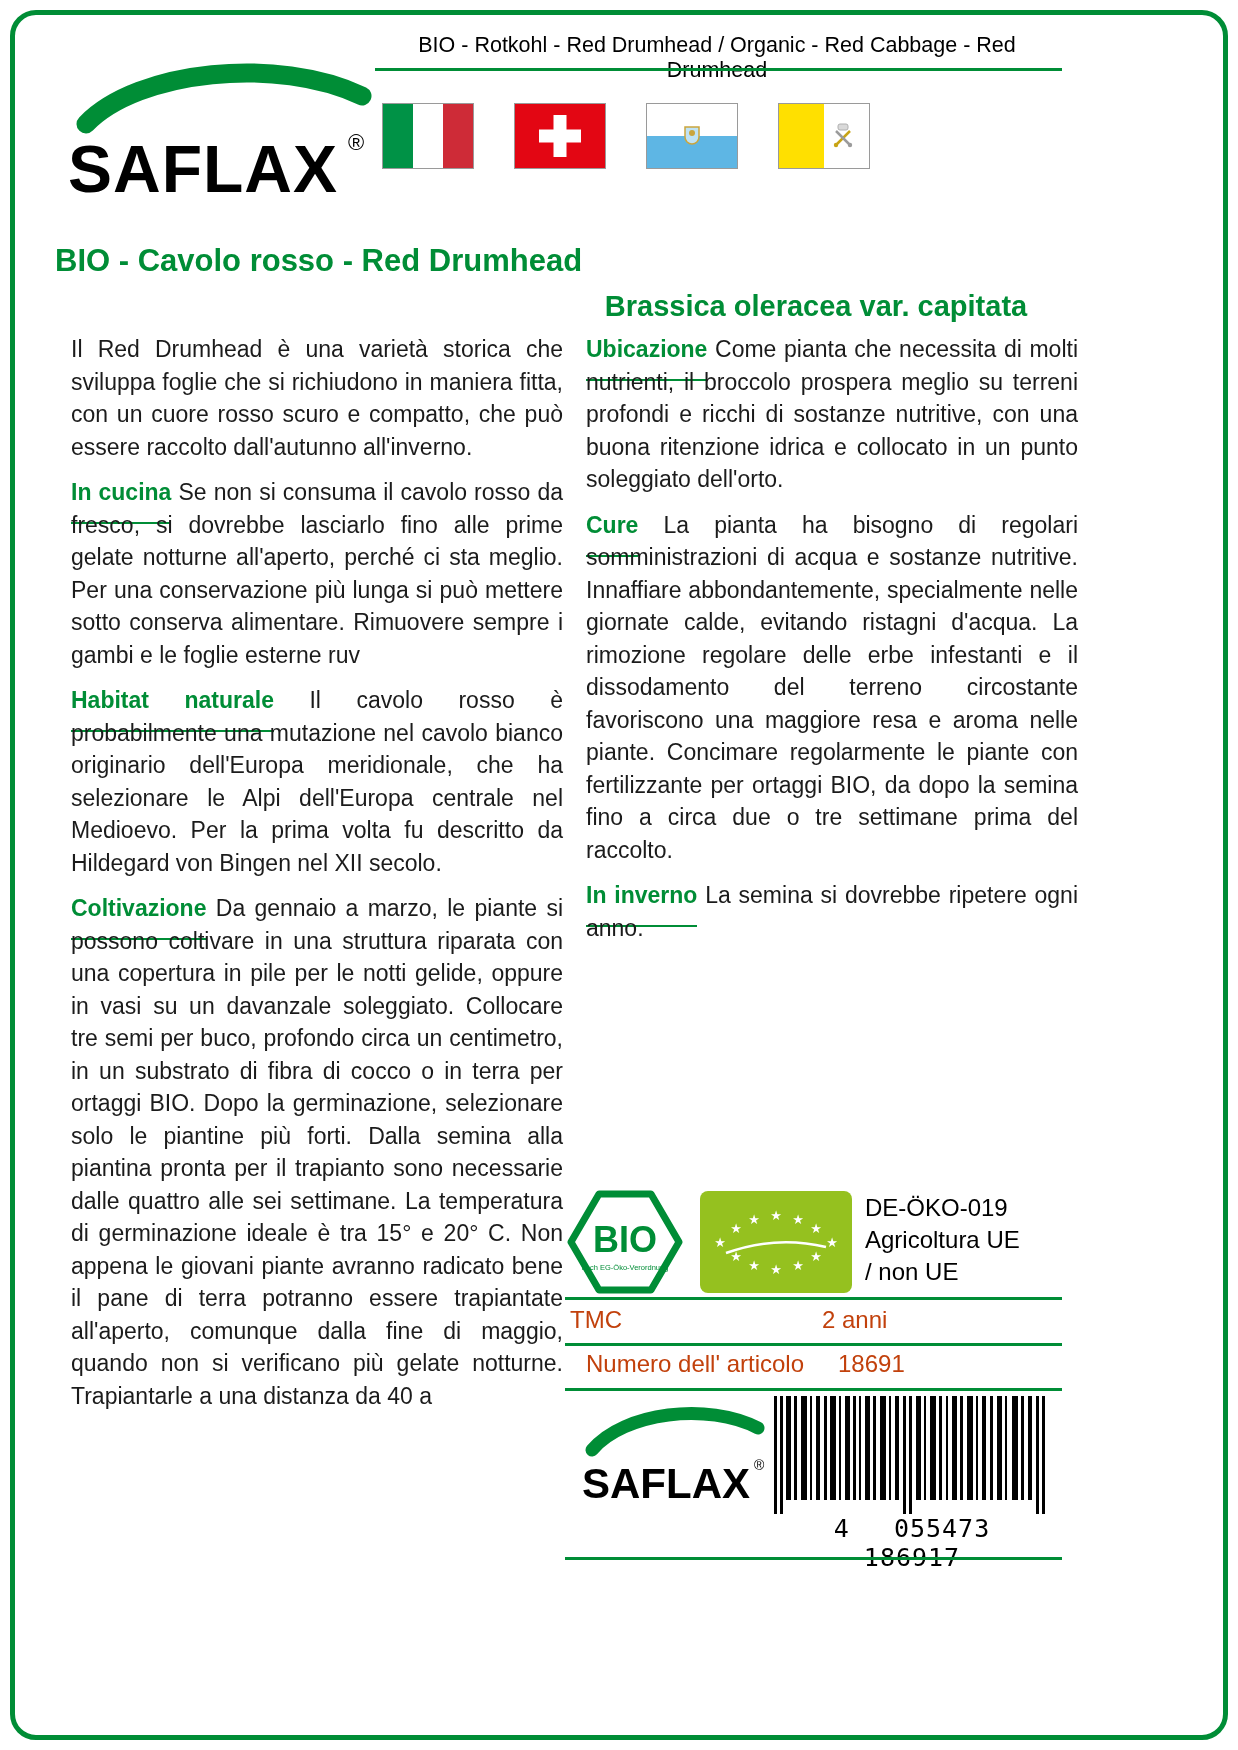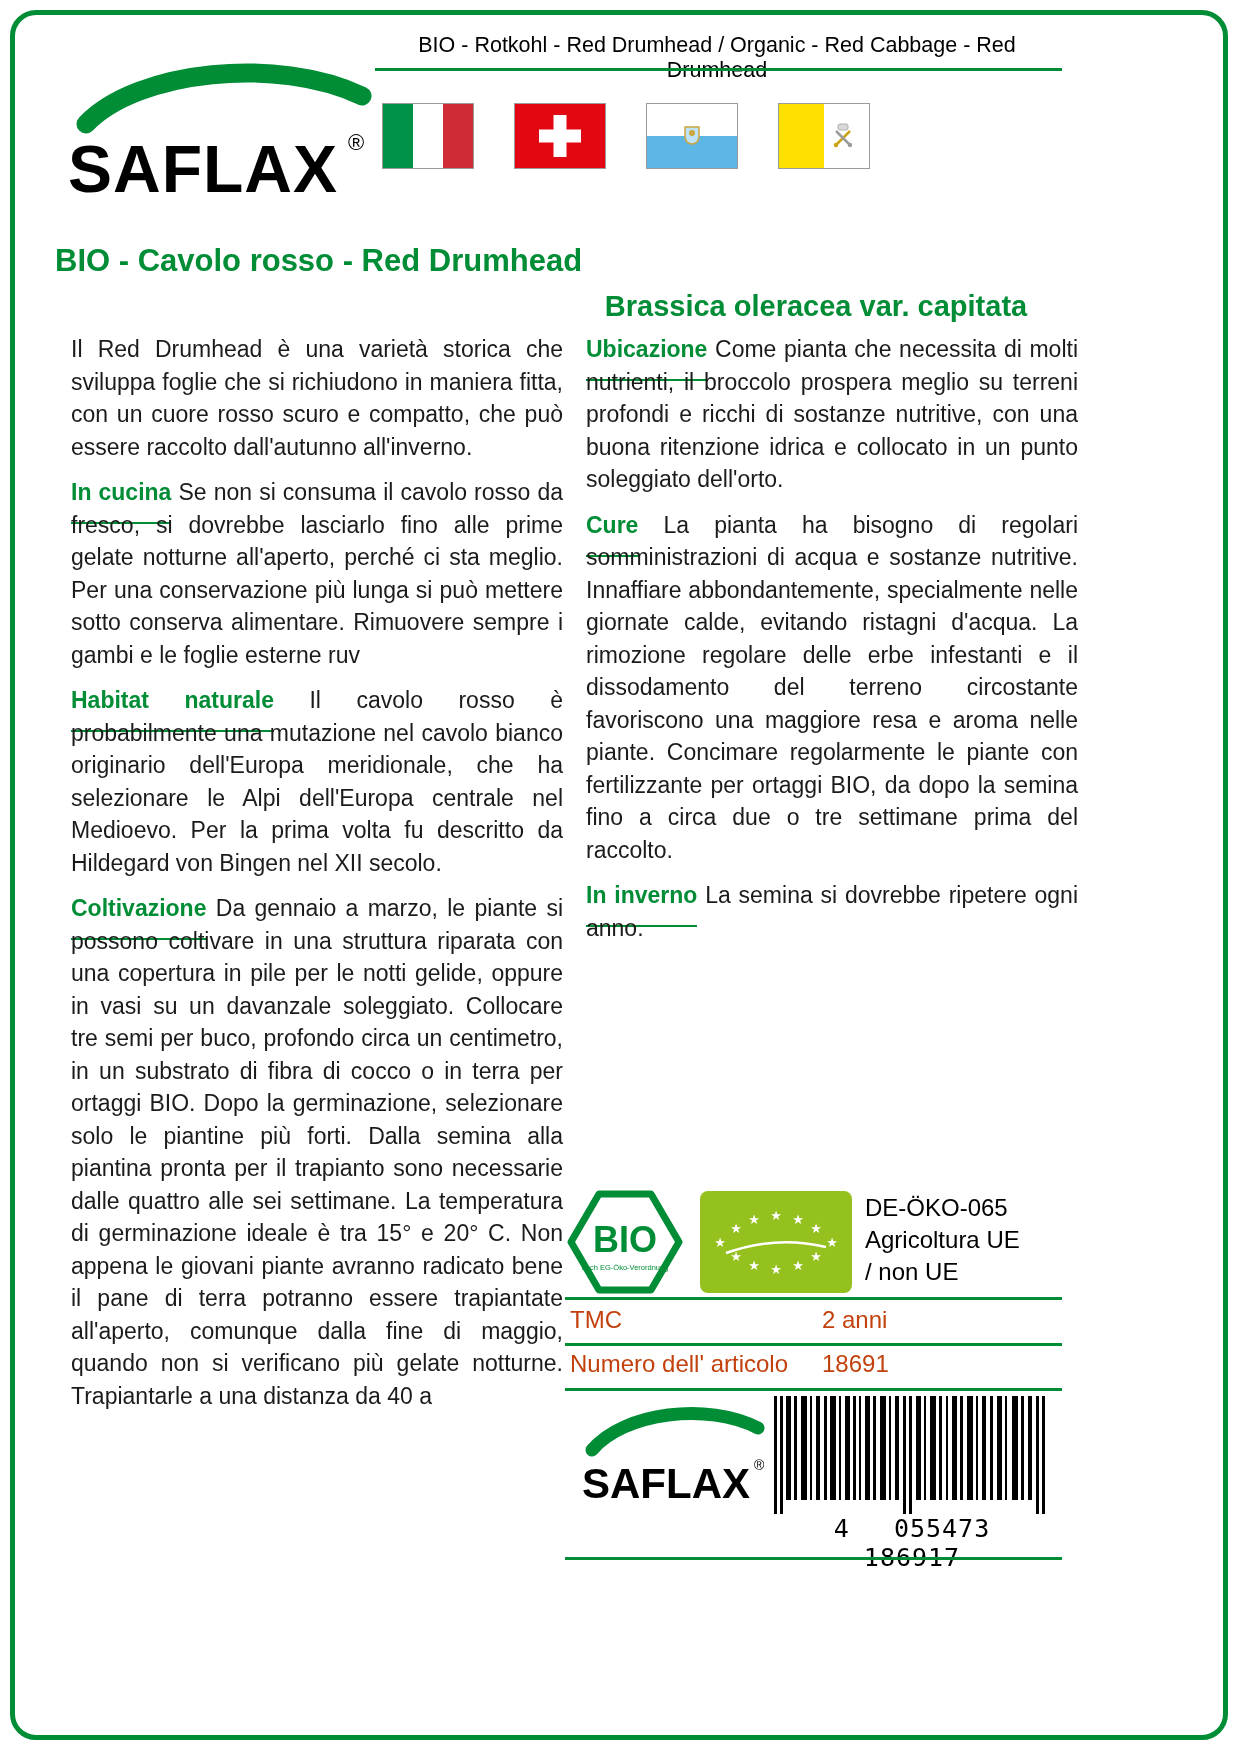--- a/index.html
+++ b/index.html
@@ -45,21 +45,21 @@
   .col p{margin:0 0 13px 0;text-align:justify;}
   .sec-h{color:#008D36;font-weight:bold;border-bottom:2.5px solid #008D36;padding-bottom:17px;}
 
   
   .rule{position:absolute;left:565px;width:497px;height:3px;background:#008D36;}
   .rule1{top:1297px;} .rule2{top:1343px;} .rule3{top:1388px;} .rule4{top:1557px;}
   .bio-seal{position:absolute;left:565px;top:1188px;}
   .eu-logo{position:absolute;left:700px;top:1191px;}
   .cert-text{position:absolute;left:865px;top:1192px;font-size:24px;line-height:32px;color:#000;}
   .spec-row{position:absolute;left:570px;width:492px;display:flex;font-size:24px;color:#c2410c;}
-  .spec-row-1{top:1306px;} .spec-row-2{top:1350px;}
+  .spec-row-1{top:1306px;} .spec-row-2{top:1350px;margin-left:16px;}
   .spec-label{width:252px;}
   .barcode{position:absolute;left:770px;top:1396px;}
   .barcode-digits{position:absolute;left:766px;top:1514px;width:292px;text-align:center;
                   font-family:"DejaVu Sans Mono", monospace;font-size:25px;color:#000;
                   word-spacing:28px;letter-spacing:1px;}
 </style>
 </head>
 <body>
 
 <div class="frame"></div>
@@ -134,21 +134,21 @@
         <text x="54" y="79">★</text>
         <text x="76" y="83">★</text>
         <text x="98" y="79">★</text>
         <text x="116" y="70">★</text>
     </g>
     <path d="M26,62 Q76,44 126,56" stroke="#ffffff" stroke-width="2.5" fill="none"></path>
   </svg>
 </div>
 
 <div class="cert-text">
-  <div>DE-ÖKO-065</div>
+  <div>DE-ÖKO-019</div>
   <div>Agricoltura UE</div>
   <div>/ non UE</div>
 </div>
 
 <div class="rule rule1"></div>
 
 <div class="spec-row spec-row-1">
   <div class="spec-label">TMC</div>
   <div class="spec-value">2 anni</div>
 </div>

